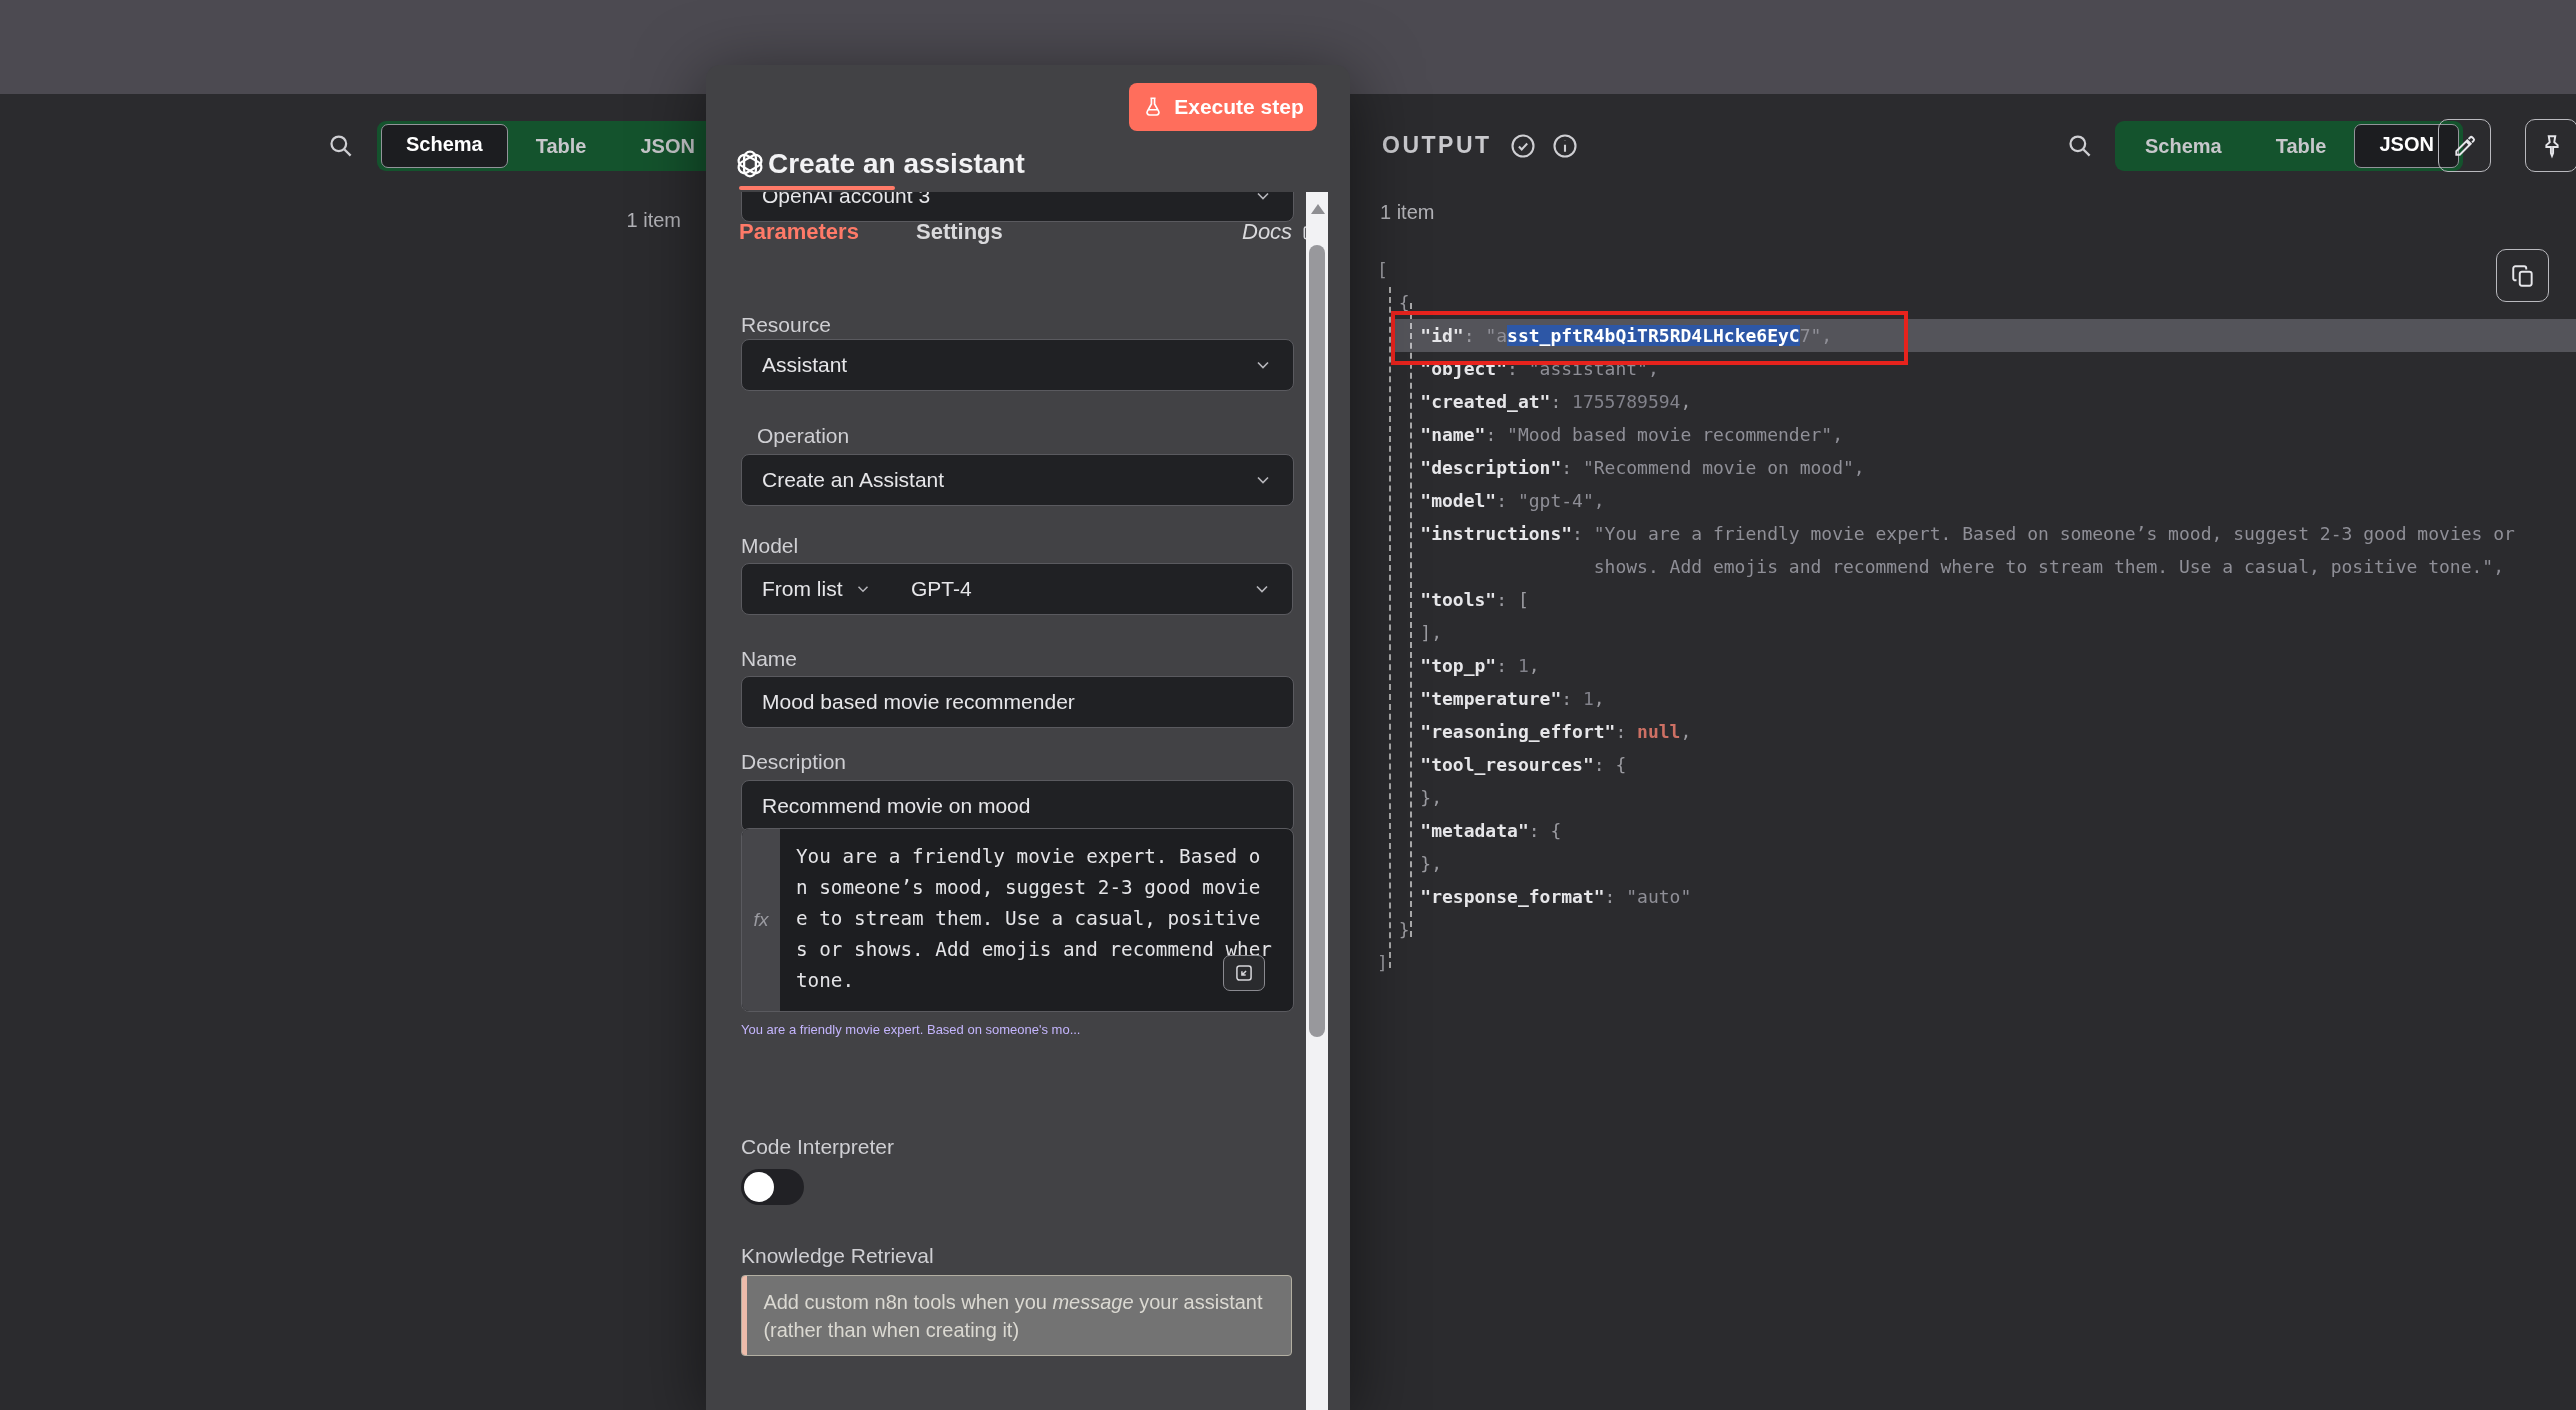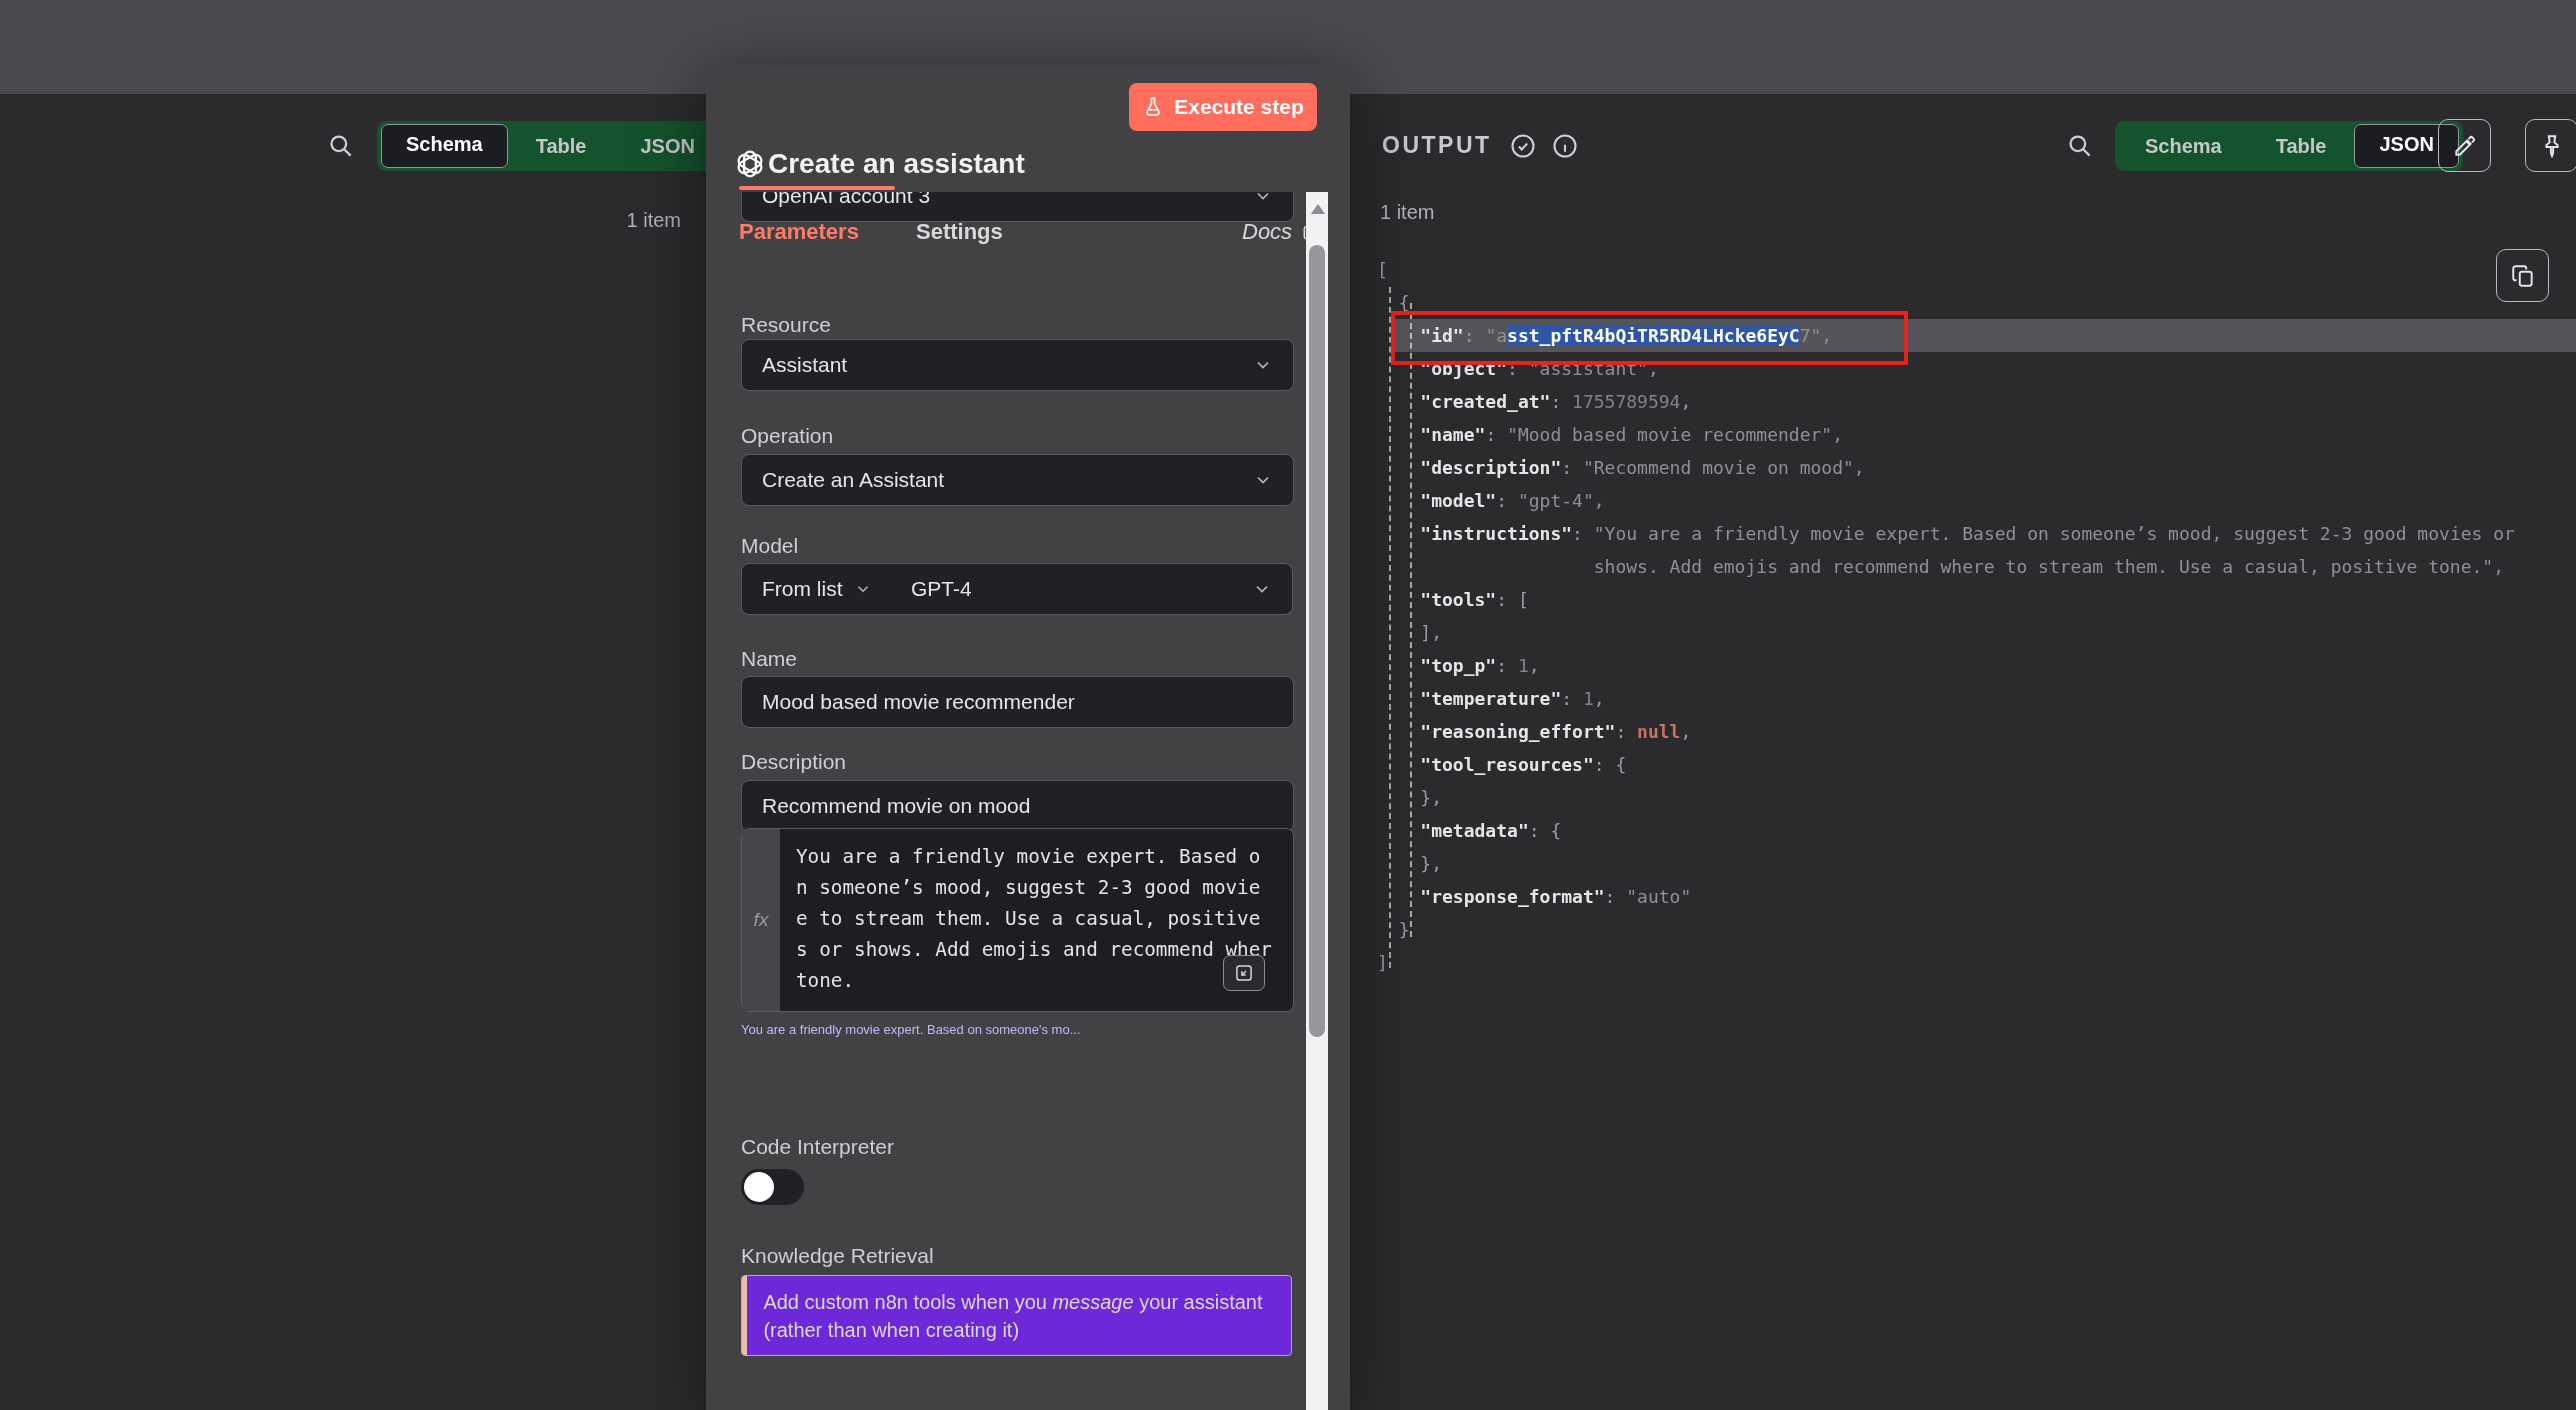--- a/index.html
+++ b/index.html
@@ -34,21 +34,21 @@
   
   .editor{left:35px;top:636px;width:553px;height:184px;border:1px solid #5a5a5f;border-radius:8px;background:#1d1e21;display:flex;overflow:hidden;box-sizing:border-box;}
   .gutter{width:38px;background:#46464a;color:#9a9aa0;font-style:italic;font-size:19px;display:flex;align-items:center;justify-content:center;}
   .edlines{padding:12px 0 0 16px;font-family:"DejaVu Sans Mono",monospace;font-size:19.3px;line-height:31px;color:#e4e4e7;white-space:pre;}
   .expand-btn{left:517px;top:763px;width:40px;height:34px;border:1.5px solid #8a8a90;border-radius:7px;background:#2a2b2e;display:flex;align-items:center;justify-content:center;color:#d6d6da;}
   .preview{left:35px;top:830px;width:555px;font-size:13px;color:#c4b5fd;white-space:nowrap;overflow:hidden;}
   
   .toggle{width:63px;height:36px;border-radius:18px;background:#212125;position:relative;}
   .toggle .knob{position:absolute;left:3px;top:3px;width:30px;height:30px;border-radius:50%;background:#fff;}
   
-  .notice{left:35px;top:1083px;width:551px;height:81px;background:#6d28d9;border:1.5px solid #b3afa2;border-radius:4px;box-sizing:border-box;display:flex;overflow:hidden;}
+  .notice{left:35px;top:1083px;width:551px;height:81px;background:#737373;border:1.5px solid #b3afa2;border-radius:4px;box-sizing:border-box;display:flex;overflow:hidden;}
   .notice .bar{width:8px;background:#eebcab;}
   .notice .ntext{padding:12px 16px;font-size:20px;line-height:28px;color:#dbd9d2;}
   
   .msb-track{left:600px;top:127px;width:22px;height:1218px;background:#f2f2f4;}
   .msb-arrow{left:5px;top:12px;width:0;height:0;border-left:7px solid transparent;border-right:7px solid transparent;border-bottom:10px solid #8e8e92;}
   .msb-thumb{left:3px;top:53px;width:16px;height:792px;border-radius:8px;background:#98989c;}
   
   .lp-search{left:327px;top:132px;}
   .lp-seg{left:377px;top:121px;}
   .lp-count{left:584px;top:209px;width:97px;text-align:right;}
@@ -189,21 +189,21 @@
     <div class="abs flabel left35" style="top:121px;">Resource</div>
     <div class="abs fbox left35" style="top:147px;">
       <span>Assistant</span>
       <span class="chev">
           <svg width="20" height="20" viewBox="0 0 24 24" fill="none" stroke="currentColor" stroke-width="2">
             <path d="m6 9 6 6 6-6"></path>
           </svg>
         </span>
     </div>
 
-    <div class="abs flabel left35" style="top:232px;">Operation</div>
+    <div class="abs flabel left35" style="top:232px;margin-left:16px;">Operation</div>
     <div class="abs fbox left35" style="top:262px;">
       <span>Create an Assistant</span>
       <span class="chev">
           <svg width="20" height="20" viewBox="0 0 24 24" fill="none" stroke="currentColor" stroke-width="2">
             <path d="m6 9 6 6 6-6"></path>
           </svg>
         </span>
     </div>
 
     <div class="abs flabel left35" style="top:342px;">Model</div>

